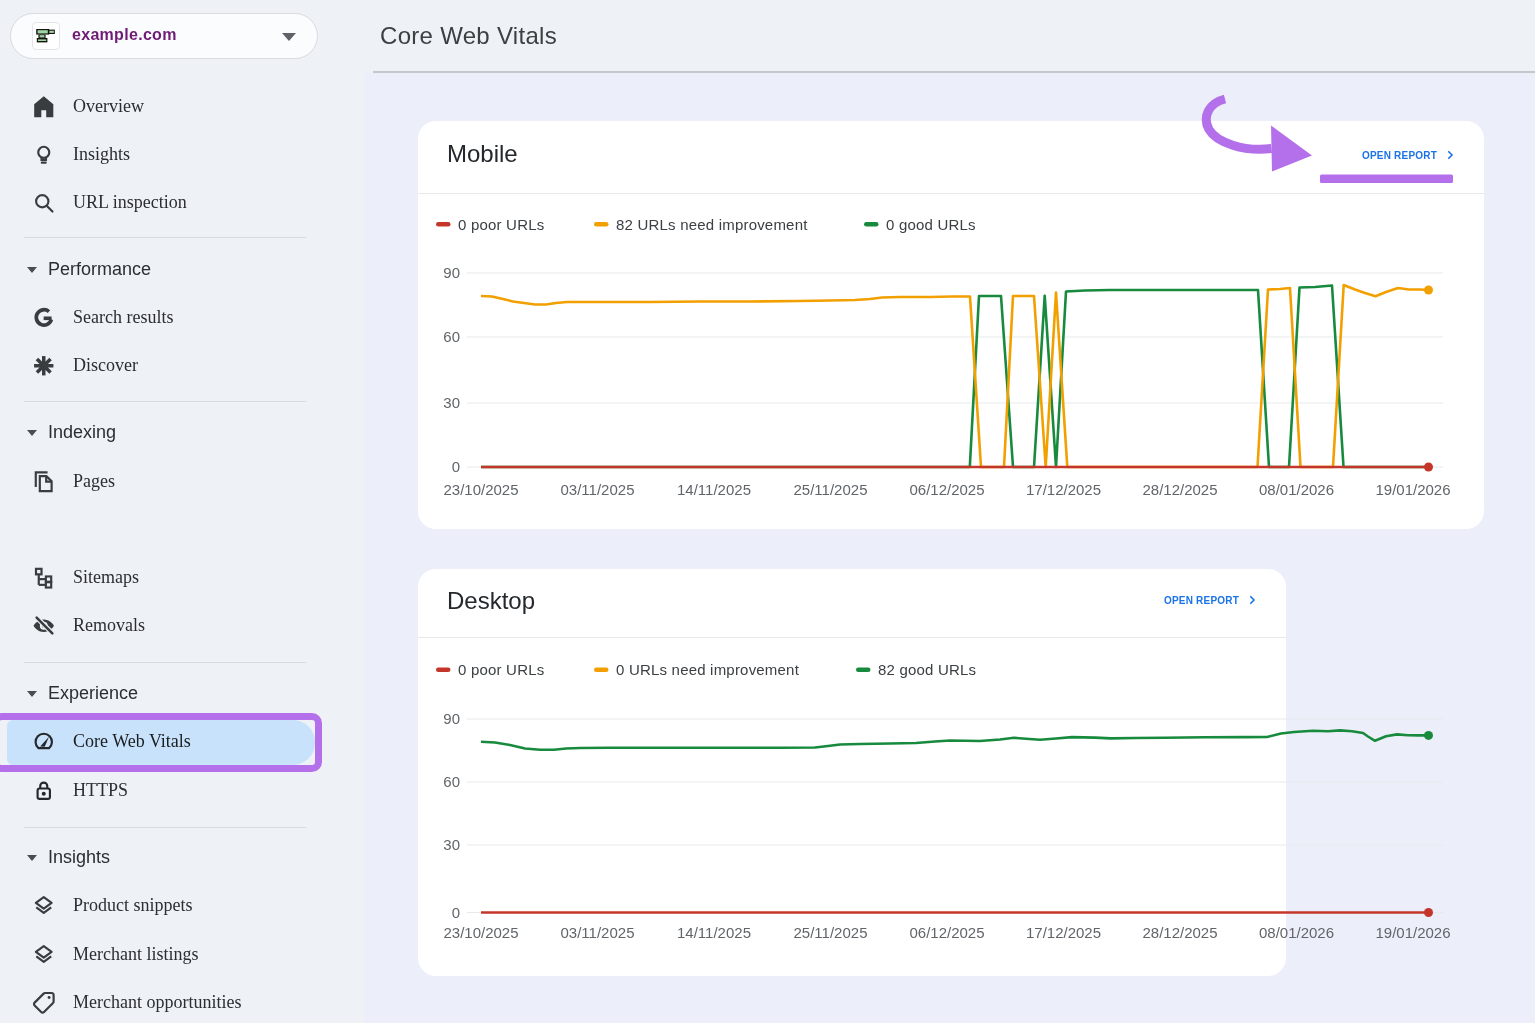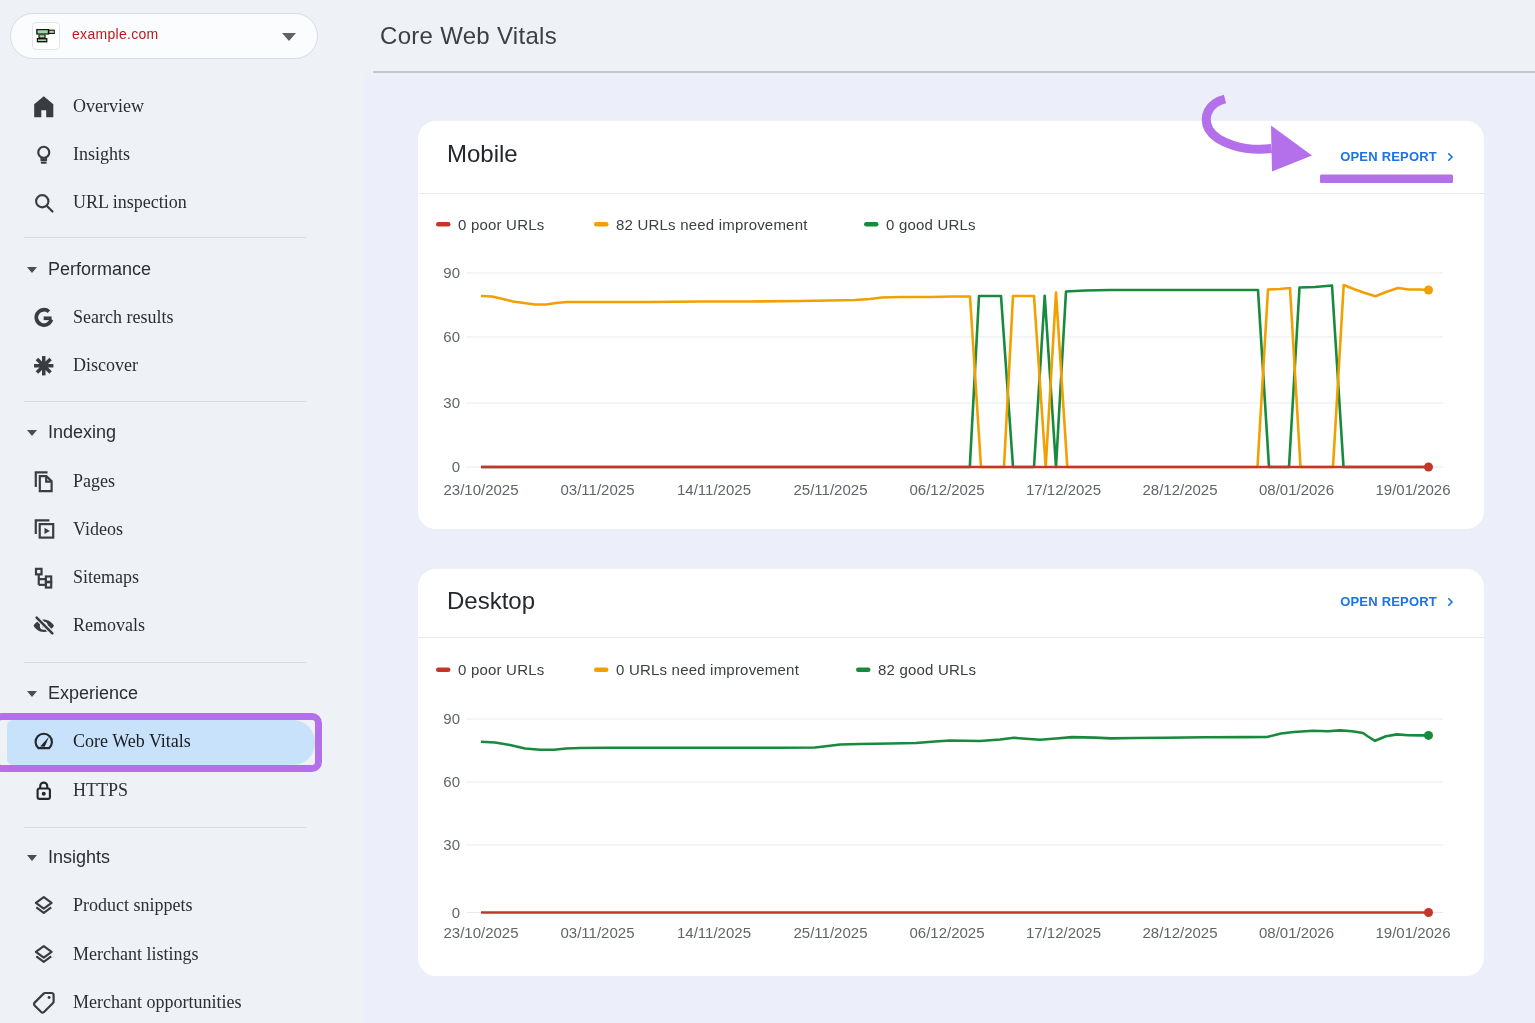--- a/index.html
+++ b/index.html
@@ -6,38 +6,38 @@
   html,body { width:1535px; height:1023px; overflow:hidden; font-family:"Liberation Sans", sans-serif; }
   body { position:relative; background:#eef1f6; }
   .sidebar { position:absolute; left:0; top:0; width:364px; height:1023px; background:#eef1f6; }
   .main { position:absolute; left:364px; top:73px; width:1171px; height:950px; background:#eceffa; }
   .topstrip { position:absolute; left:364px; top:0; width:1171px; height:73px; background:#eef1f6; }
   .topdiv { position:absolute; left:373px; top:71.3px; width:1162px; height:1.6px; background:#c4c7cb; }
   .pagetitle { position:absolute; left:16px; top:21.5px; font-size:24px; color:#3c4043; letter-spacing:0.3px; }
 
   .prop-pill { position:absolute; left:10px; top:13px; width:308px; height:46px; background:#fafcfe; border:1px solid #d7dade; border-radius:23px; }
   .fav { position:absolute; left:21px; top:8px; width:28px; height:28px; background:#ffffff; border:1px solid #e3e6e9; border-radius:4px; }
-  .prop-name { position:absolute; left:61px; top:12px; font-size:14px; font-weight:400; color:#b91c1c; letter-spacing:0.3px; }
+  .prop-name { position:absolute; left:61px; top:12px; font-size:16px; font-weight:700; color:#701a75; letter-spacing:0.3px; }
   .caret { position:absolute; right:21px; top:19px; width:0; height:0; border-left:7px solid transparent; border-right:7px solid transparent; border-top:8px solid #5f6368; }
 
   .nav-item { position:absolute; left:0; width:364px; height:48px;font-family:Liberation Serif, serif; }
   .nicon { position:absolute; left:31px; top:11px; width:25.5px; height:25.5px; }
   .ntext { position:absolute; left:73px; top:13px; font-size:18px; color:#2b2e32; }
   .nav-head { position:absolute; left:0; width:364px; height:48px; }
   .tri { position:absolute; left:27px; top:21px; width:0; height:0; border-left:5.5px solid transparent; border-right:5.5px solid transparent; border-top:6.5px solid #4a4d51; }
   .htext { position:absolute; left:48px; top:13px; font-size:18px; color:#2b2e32; }
   .ndivider { position:absolute; left:24px; width:282px; height:1px; background:#d8dade; }
 
   .sel-pill { position:absolute; left:7px; top:720px; width:308px; height:45px; background:#c8e2fb; border-radius:6px 22px 22px 6px; }
   .sel-box { position:absolute; left:-8px; top:713px; width:330px; height:59px; border:7px solid #b470ea; border-radius:10px; }
 
   .card { position:absolute; background:#ffffff; border-radius:18px;text-decoration:underline; }
   .card-head { position:absolute; left:0; top:0; width:100%; border-bottom:1px solid #e7e9ec; }
   .card-title { position:absolute; left:30px; font-size:24px; color:#24282c; }
-  .open-report { position:absolute; right:28px; font-size:13px; font-weight:bold; color:#1a73e8; letter-spacing:0.2px; display:flex; align-items:center; }
+  .open-report { position:absolute; right:28px; font-size:10px; font-weight:bold; color:#1a73e8; letter-spacing:0.2px; display:flex; align-items:center; }
   .chart { position:absolute; left:0; top:0; }
 </style>
 </head>
 <body>
 
 <div class="sidebar">
   <div class="prop-pill">
     <div class="fav"><svg width="26" height="26" viewBox="0 0 26 26">
       <rect x="3.2" y="6" width="13" height="5.6" fill="#17140f"></rect>
       <rect x="4.6" y="7.2" width="10.2" height="3.2" fill="#9fd6a8"></rect>
@@ -106,30 +106,20 @@
   <div class="nav-item" style="top:457.5px">
       <svg class="nicon" viewBox="0 0 24 24">
         <g fill="none" stroke="#3a3d40" stroke-width="2.05">
           <path d="M15.6 3.1H4.5v13.8"></path>
           <path d="M8.3 6.7h6.2l4.9 4.9v9.3H8.3z"></path>
           <path d="M14.3 6.9v4.9h4.9"></path>
         </g>
       </svg>
       <span class="ntext">Pages</span>
     </div>
-  <div class="nav-item" style="top:505.5px">
-      <svg class="nicon" viewBox="0 0 24 24">
-        <g fill="none" stroke="#3a3d40" stroke-width="2.05">
-          <path d="M17.3 3.1H4.5v12.8"></path>
-          <rect x="8.2" y="6.7" width="12.7" height="12.7"></rect>
-        </g>
-        <path d="M12.7 10.2l5 2.95-5 2.95z" fill="#3a3d40"></path>
-      </svg>
-      <span class="ntext">Videos</span>
-    </div>
   <div class="nav-item" style="top:553.5px">
       <svg class="nicon" viewBox="0 0 24 24">
         <g fill="none" stroke="#3a3d40" stroke-width="2.05">
           <rect x="4.7" y="3.6" width="5.2" height="5.2"></rect>
           <path d="M7.3 8.8v9.9"></path>
           <path d="M7.3 13.3H14"></path>
           <path d="M7.3 18.7H14"></path>
           <rect x="14" y="10.8" width="5" height="5"></rect>
           <rect x="14" y="16.2" width="5" height="5"></rect>
         </g>
@@ -247,21 +237,21 @@
       <text x="995" y="374">19/01/2026</text>
     </g>
     <polyline fill="none" stroke="#178a3d" stroke-width="2.6" stroke-linejoin="round" points="63,346 551.8,346 561,175 583,175 595,346 616,346 626.7,174.7 638,346 648,170.5 667,169.5 692,169 812,169 840,169 851,346 871,346 881.5,166.5 897,166 914,164.5 925.5,346 1010.5,346"></polyline>
     <polyline fill="none" stroke="#f2a000" stroke-width="2.6" stroke-linejoin="round" points="63,175 74,175.5 85,178 95,180.5 106,182 117,183.5 128,183.5 138,182 149,181 182,181 232,181 282,180.5 332,180.5 382,180 412,179.5 437,179 452,178 464,176.5 482,176 512,176 534,175.5 552,175.5 563,346 586,346 595,175 616,175 627.7,346 638,171.6 649.3,346 839.5,346 850,168.5 862,168 872,167 882.5,346 915,346 925.7,164 937,168.5 947,172 957.5,175.3 968,171 980,167 991,168.5 1002,168.5 1010.5,169"></polyline>
     <polyline fill="none" stroke="#c5362a" stroke-width="2.6" points="63,346 1010.5,346"></polyline>
     <circle cx="1010.5" cy="169" r="4.5" fill="#f2a000"></circle>
     <circle cx="1010.5" cy="346" r="4.5" fill="#c5362a"></circle>
   </svg>
 </div>
 
-<div class="card" id="cardD" style="left:418px; top:569px; width:1066px; height:406.5px;">
+<div class="card" id="cardD" style="left:418px; top:569px; width:868px; height:406.5px;">
   <div class="card-head" style="height:69px;"></div>
   <div class="card-title" style="top:18px; left:29px;">Desktop</div>
   <div class="open-report" style="top:25px;">OPEN REPORT<svg width="12" height="12" viewBox="0 0 24 24" style="margin-left:7px;">
         <path d="M8.6 4.6 16 12l-7.4 7.4" fill="none" stroke="#1a73e8" stroke-width="3.2"></path>
       </svg></div>
   <svg class="chart" width="1065" height="406" viewBox="0 0 1065 406">
     <g font-family="Liberation Sans, sans-serif" font-size="15" fill="#3c4043" letter-spacing="0.2">
       <rect x="18" y="98.5" width="14.5" height="4.6" rx="2.3" fill="#c5362a"></rect>
         <text x="40" y="106">0 poor URLs</text>
       <rect x="176" y="98.5" width="14.5" height="4.6" rx="2.3" fill="#f2a000"></rect>

